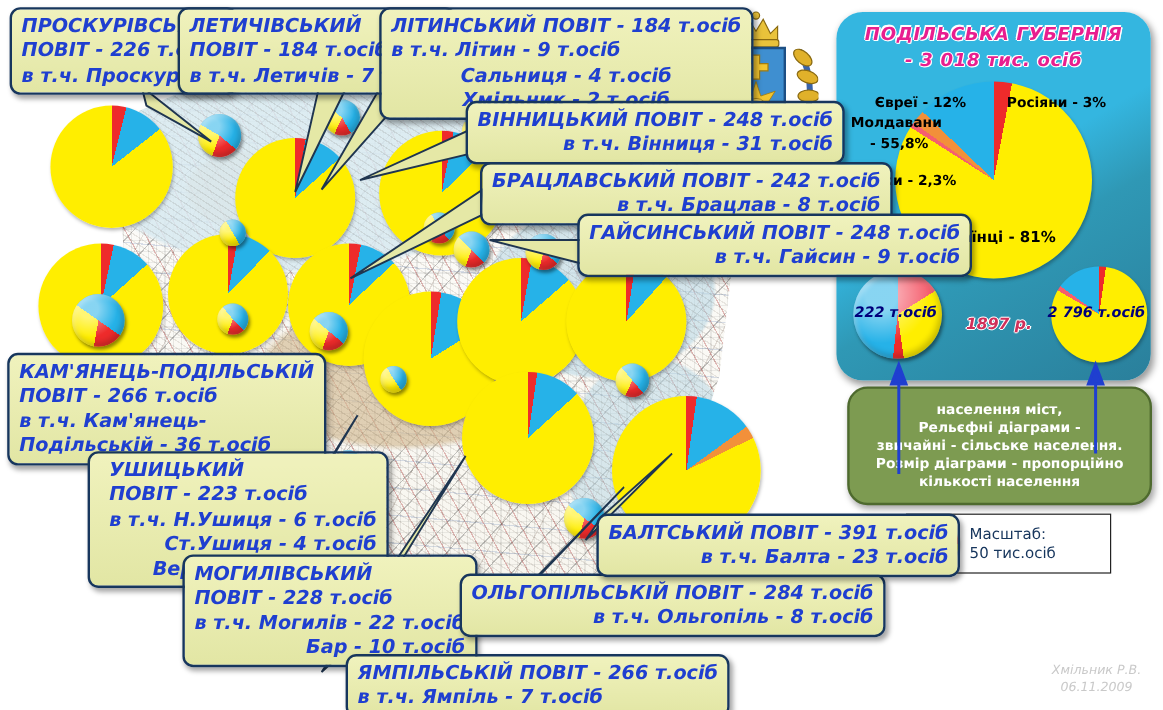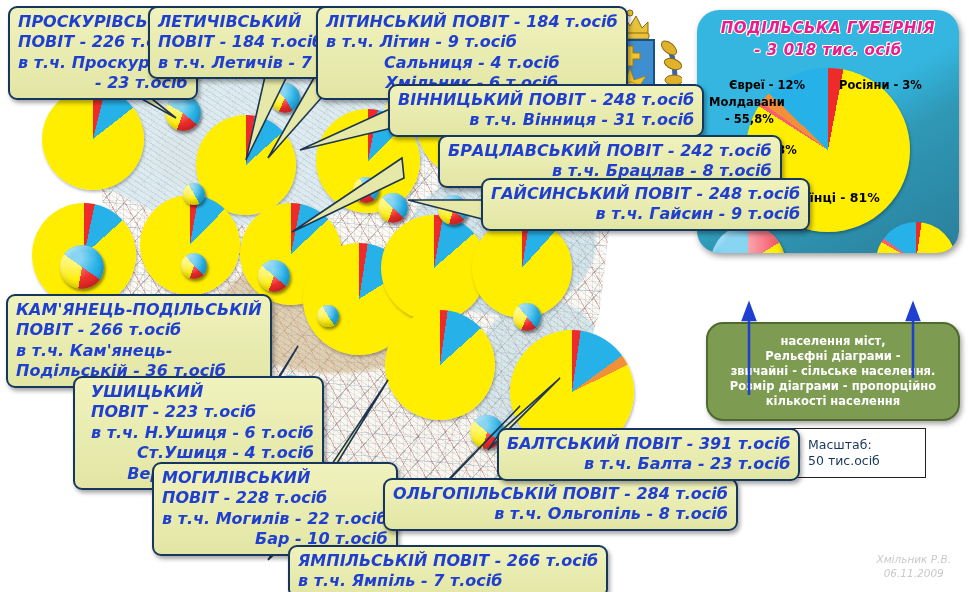--- a/index.html
+++ b/index.html
@@ -49,21 +49,21 @@
     box-shadow:2px 3px 4px rgba(0,0,0,.35);
     color:#1f3fd0;font-style:italic;font-weight:bold;
     font-family:"DejaVu Sans","Liberation Sans",sans-serif;
     padding:4px 8px;line-height:1.28;z-index:30;white-space:nowrap;}
   .callout .l{display:block;}
 
   
   #crest{position:absolute;left:578px;top:6px;width:104px;height:135px;z-index:25;}
 
   
-  #panel{position:absolute;left:697px;top:10px;width:262px;height:243px;
+  #panel{position:absolute;left:697px;top:10px;width:262px;height:307px;
     border-radius:22px;background:linear-gradient(150deg,#34b6e0 0 46%,#2f98b5 62%,#2a7f9b 100%);
     box-shadow:2px 3px 6px rgba(0,0,0,.4);overflow:hidden;z-index:25;}
   #panel-title{position:absolute;left:0;right:0;top:8px;text-align:center;
     font-weight:bold;font-style:italic;font-size:15px;letter-spacing:.6px;color:#e81e8f;
     text-shadow:-1px 0 #fff,0 1px #fff,1px 0 #fff,0 -1px #fff,1px 1px #fff,-1px -1px #fff;line-height:1.45;}
   .plabel{position:absolute;font-weight:bold;font-size:11.5px;color:#000;z-index:8;white-space:nowrap;}
   .minipie-label{position:absolute;font-weight:bold;font-style:italic;font-size:12px;color:#00007a;z-index:9;white-space:nowrap;}
   #year{position:absolute;font-weight:bold;font-style:italic;font-size:13px;color:#d0305a;
     text-shadow:-1px 0 #fff,0 1px #fff,1px 0 #fff,0 -1px #fff;z-index:9;}
 
@@ -136,42 +136,41 @@
       <polygon points="290,540 268,560 388,380"></polygon>
       <polygon points="450,478 432,498 520,406"></polygon>
       <polygon points="502,430 488,450 560,378"></polygon>
     </g>
   </svg>
 
   <div class="callout" style="left:8px;top:6px;">
     <span class="l">ПРОСКУРІВСЬКИЙ</span>
     <span class="l">ПОВІТ - 226 т.осіб</span>
     <span class="l">в т.ч. Проскурів</span>
-    <span class="l" style="text-align:right">- 23 т.осіб</span>
   </div>
 
   <div class="callout" style="left:148px;top:6px;">
     <span class="l">ЛЕТИЧІВСЬКИЙ</span>
     <span class="l">ПОВІТ - 184 т.осіб</span>
     <span class="l">в т.ч. Летичів - 7 т.осіб</span>
   </div>
 
   <div class="callout" style="left:316px;top:6px;">
     <span class="l">ЛІТИНСЬКИЙ ПОВІТ - 184 т.осіб</span>
     <span class="l">в т.ч. Літин - 9 т.осіб</span>
     <span class="l" style="text-align:center">Сальниця - 4 т.осіб</span>
-    <span class="l" style="text-align:center">Хмільник - 6 т.осіб</span>
+    <span class="l" style="text-align:center">Хмільник - 2 т.осіб</span>
   </div>
 
   <div class="callout" style="left:388px;top:84px;">
     <span class="l">ВІННИЦЬКИЙ  ПОВІТ - 248 т.осіб</span>
     <span class="l" style="text-align:right">в т.ч. Вінниця -   31 т.осіб</span>
   </div>
 
-  <div class="callout" style="left:400px;top:135px;margin-left:38px;">
+  <div class="callout" style="left:400px;top:135px;">
     <span class="l">БРАЦЛАВСЬКИЙ ПОВІТ - 242 т.осіб</span>
     <span class="l" style="text-align:right">в т.ч. Брацлав -     8 т.осіб</span>
   </div>
 
   <div class="callout" style="left:481px;top:178px;">
     <span class="l">ГАЙСИНСЬКИЙ ПОВІТ - 248 т.осіб</span>
     <span class="l" style="text-align:right">в т.ч. Гайсин -   9 т.осіб</span>
   </div>
 
   <div class="callout" style="left:6px;top:294px;">

